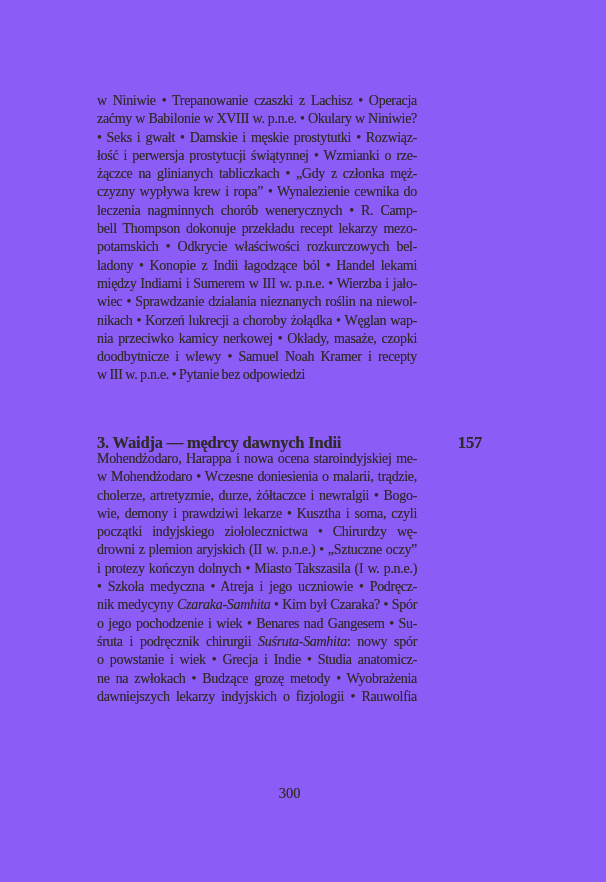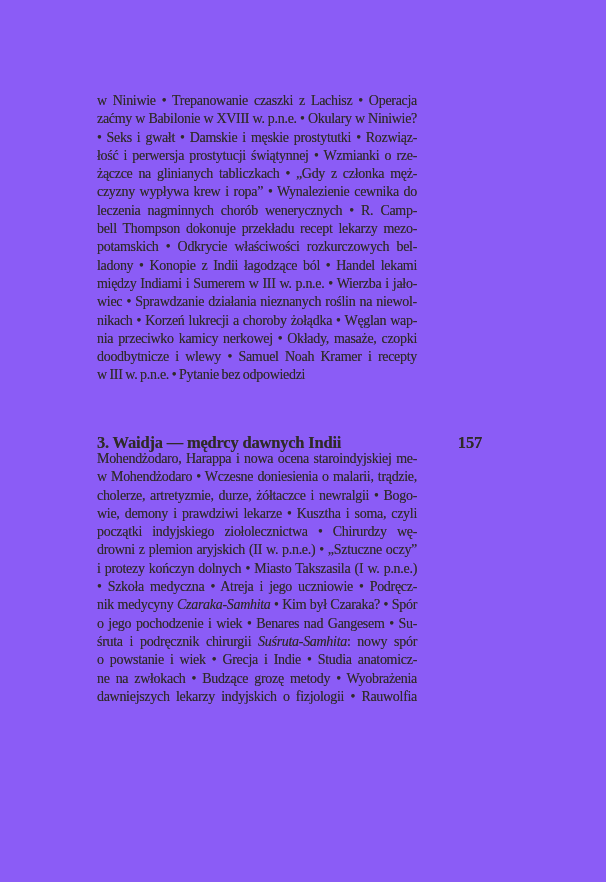--- a/index.html
+++ b/index.html
@@ -104,14 +104,15 @@
     <div class="tl"><span>i protezy kończyn dolnych • Miasto Takszasila (I w. p.n.e.)</span><em class="bt"></em><span></span></div>
     <div class="tl"><span>• Szkoła medyczna • Atreja i jego uczniowie • Podręcz-</span><em class="bt"></em><span></span></div>
     <div class="tl"><span>nik medycyny </span><em class="bt">Czaraka-Samhita</em><span> • Kim był Czaraka? • Spór</span></div>
     <div class="tl"><span>o jego pochodzenie i wiek • Benares nad Gangesem • Su-</span><em class="bt"></em><span></span></div>
     <div class="tl"><span>śruta i podręcznik chirurgii </span><em class="bt">Suśruta-Samhita</em><span>: nowy spór</span></div>
     <div class="tl"><span>o powstanie i wiek • Grecja i Indie • Studia anatomicz-</span><em class="bt"></em><span></span></div>
     <div class="tl"><span>ne na zwłokach • Budzące grozę metody • Wyobrażenia</span><em class="bt"></em><span></span></div>
     <div class="tl"><span>dawniejszych lekarzy indyjskich o fizjologii • Rauwolfia</span><em class="bt"></em><span></span></div>
   </div>
 
+  <div class="column folio">300</div>
 
 </div>
 
 </body></html>

